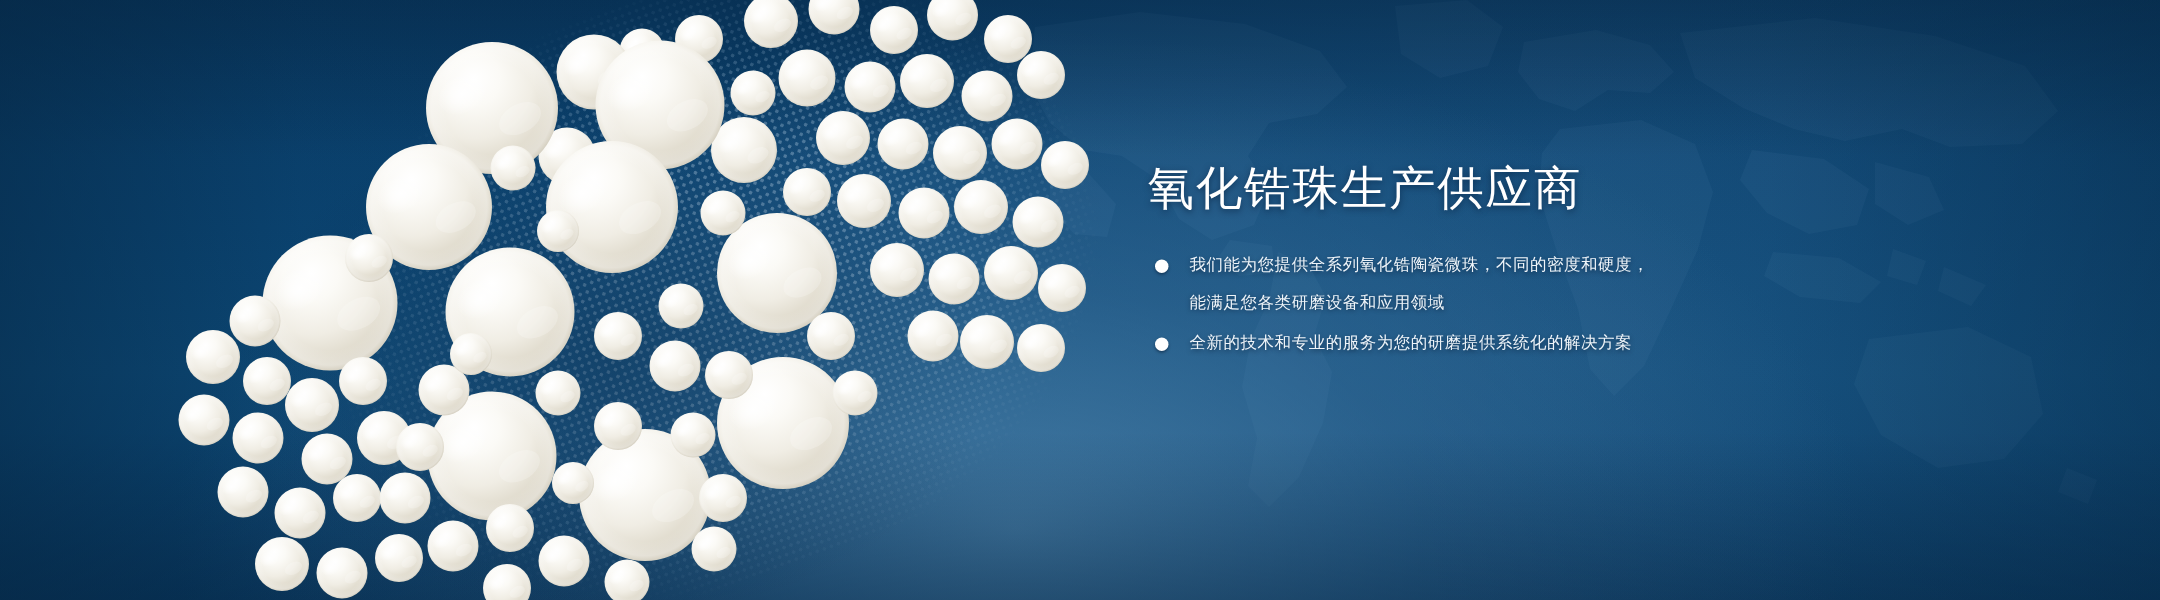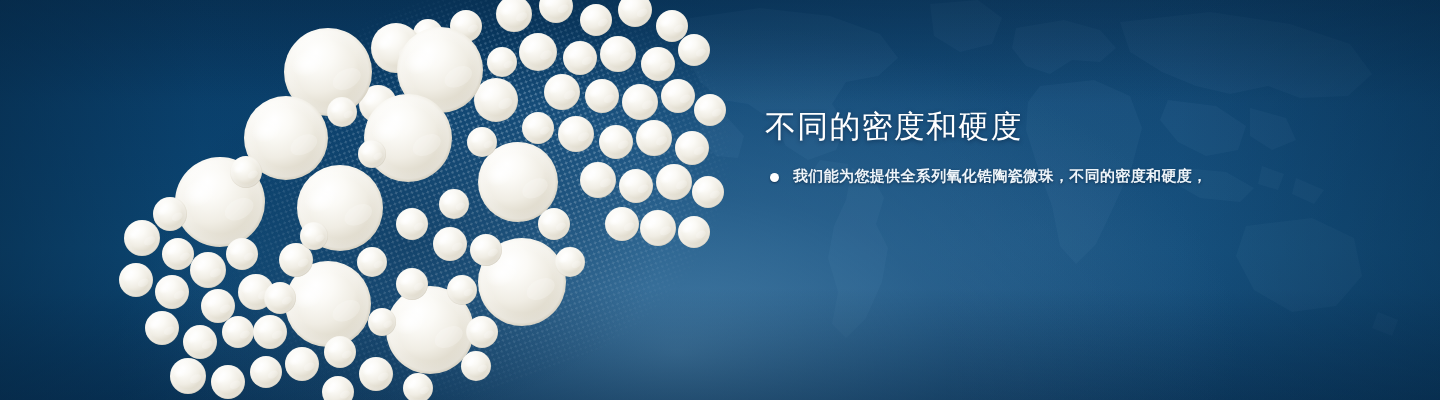--- a/index.html
+++ b/index.html
@@ -69,24 +69,24 @@
     letter-spacing:1.2px;
     font-weight:400;
     text-shadow:0 1px 4px rgba(0,20,45,0.55);
     white-space:nowrap;
   }
   .bullets { margin-top:18px; }
   .bullet {
     position:relative;
     padding-left:28px;
     color:#eef4f9;
-    font-size:15px;
+    font-size:11px;
     line-height:25px;
     letter-spacing:0.35px;
-    font-weight:700;
+    font-weight:400;
     text-shadow:0 1px 3px rgba(0,18,40,0.55);
   }
   .bullet + .bullet { margin-top:2px; }
   .dot {
     position:absolute;
     left:5px; top:9px;
     width:9px; height:9px;
     border-radius:50%;
     background:#ffffff;
     box-shadow:0 1px 2px rgba(0,18,40,0.5);
@@ -279,27 +279,32 @@
         <use href="#sph" transform="translate(262,162) scale(14)"></use>
         <use href="#sph" transform="translate(372,150) scale(15)"></use>
         <use href="#sph" transform="translate(444,232) scale(16)"></use>
         <use href="#sph" transform="translate(460,270) scale(15)"></use>
       </g>
     </svg>
   </div>
 
   <div class="copy">
 
-    <div class="headline">不同的密度和硬度</div>
+    <div class="headline">氧化锆珠生产供应商</div>
 
     <div class="bullets">
 
       <div class="bullet">
         <span class="dot"></span>
         <span class="bline">我们能为您提供全系列氧化锆陶瓷微珠，不同的密度和硬度，</span>
+        <span class="bline">能满足您各类研磨设备和应用领域</span>
       </div>
 
+      <div class="bullet">
+        <span class="dot"></span>
+        <span class="bline">全新的技术和专业的服务为您的研磨提供系统化的解决方案</span>
+      </div>
 
 
     </div>
   </div>
 
 </div>
 
 </body></html>

